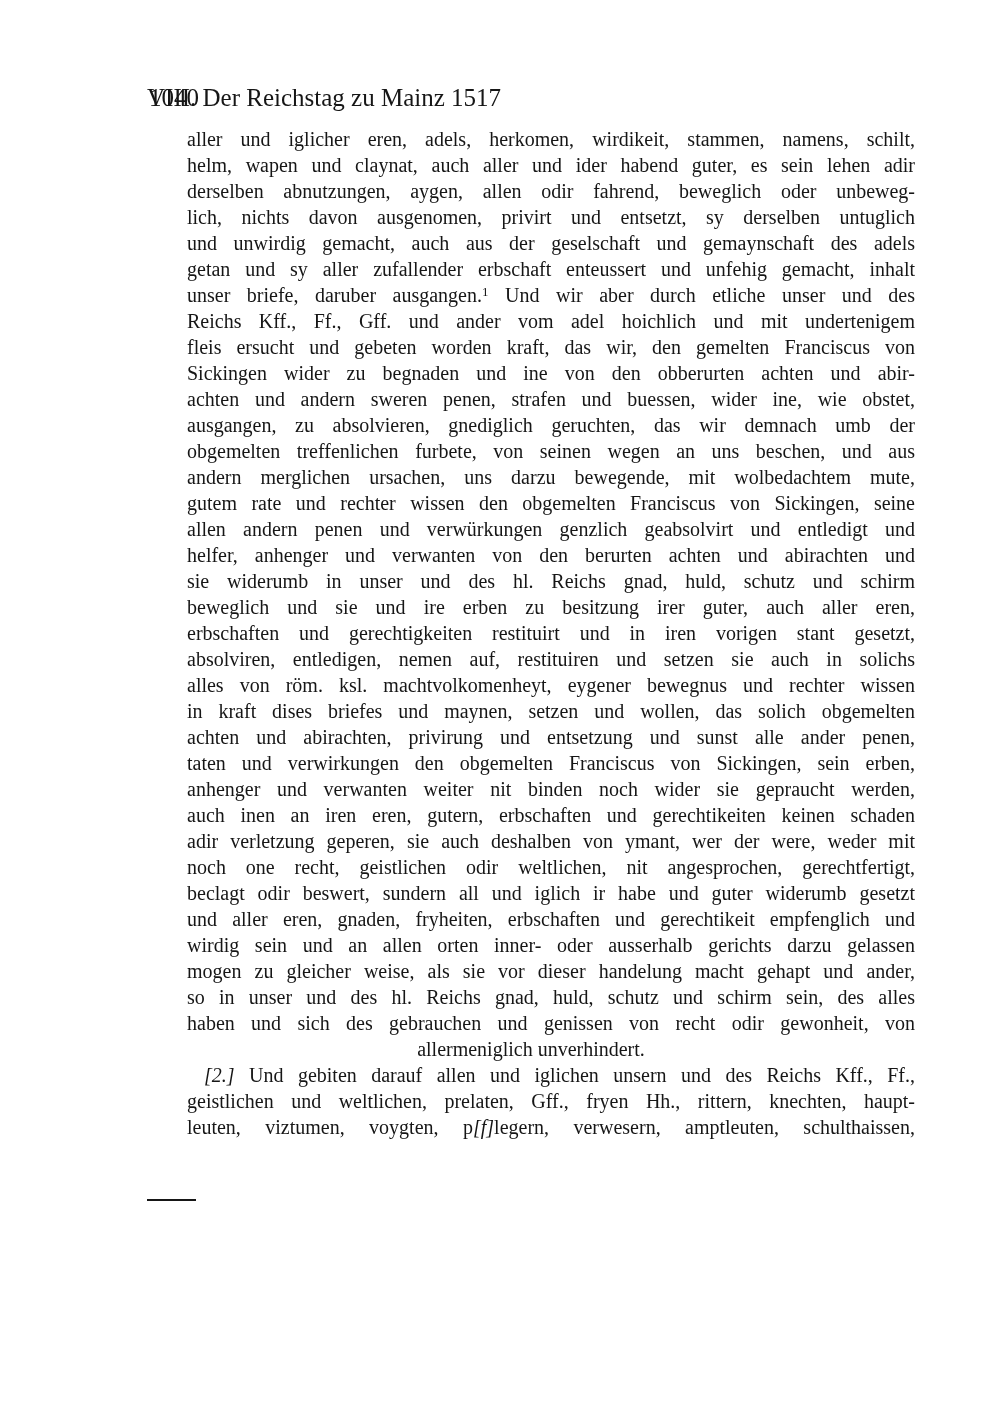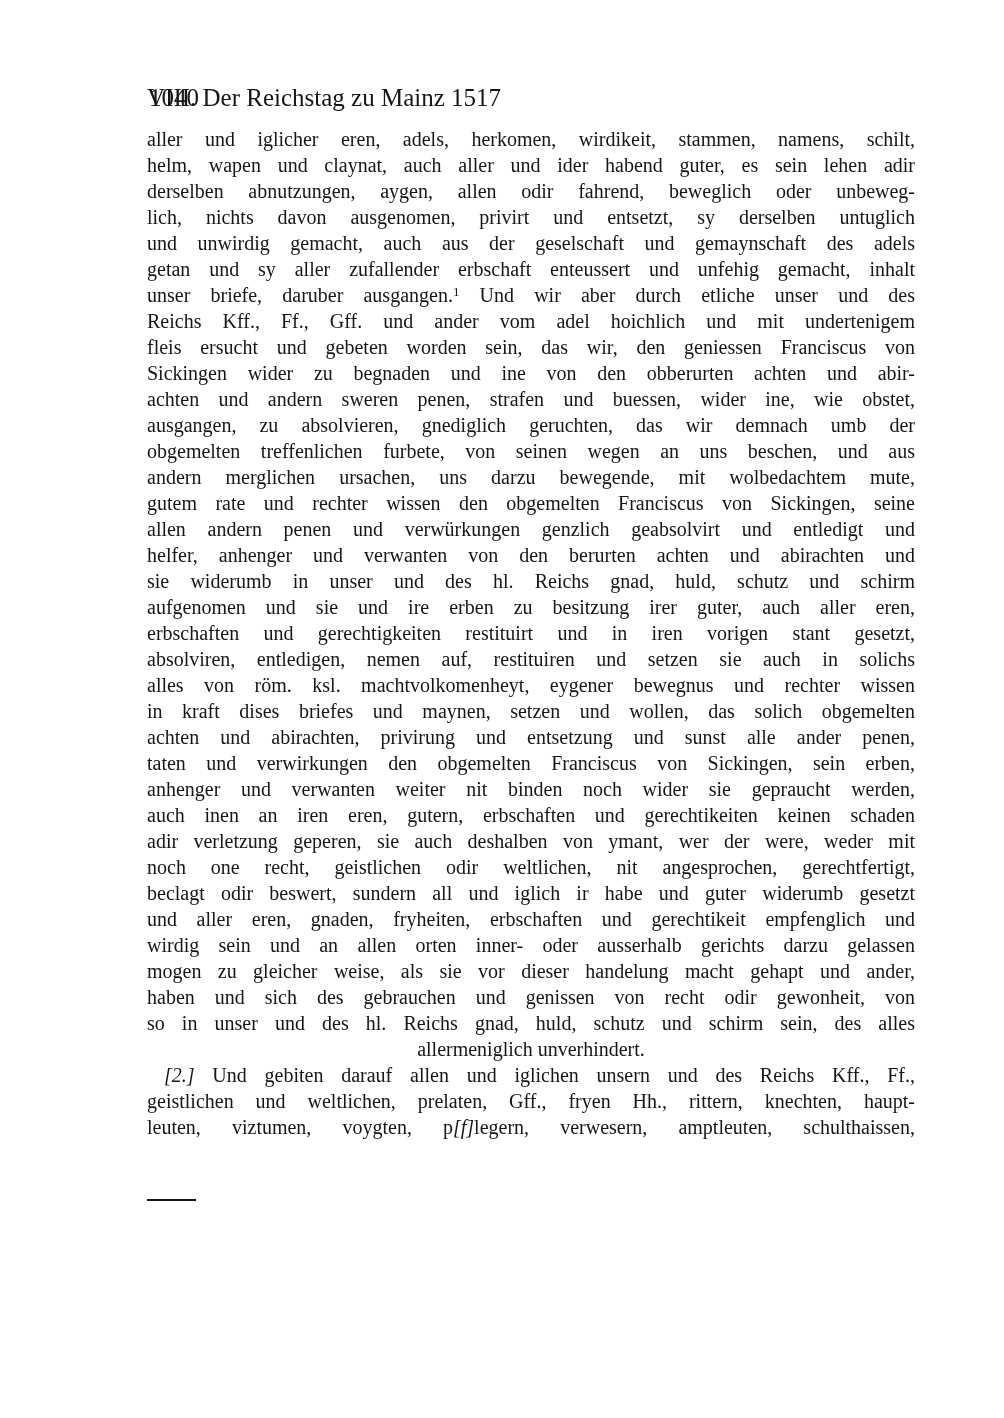--- a/index.html
+++ b/index.html
@@ -41,20 +41,21 @@
   .line, .jline {
     height: 26px;
     line-height: 26px;
     white-space: nowrap;
     text-align: center;
   }
   .jline {
     white-space: normal;
     text-align: justify;
     text-align-last: justify;
+    margin-left: 40px;
   }
   .indent { text-indent: 17px; }
   .ital { font-style: italic; }
   .fnref {
     font-size: 13px;
     line-height: 0;
     vertical-align: 6px;
   }
   .fnrule {
     position: absolute;
@@ -104,47 +105,47 @@
 
   <div class="textblock">
     <div class="jline">aller und iglicher eren, adels, herkomen, wirdikeit, stammen, namens, schilt,</div>
     <div class="jline">helm, wapen und claynat, auch aller und ider habend guter, es sein lehen adir</div>
     <div class="jline">derselben abnutzungen, aygen, allen odir fahrend, beweglich oder unbeweg-</div>
     <div class="jline">lich, nichts davon ausgenomen, privirt und entsetzt, sy derselben untuglich</div>
     <div class="jline">und unwirdig gemacht, auch aus der geselschaft und gemaynschaft des adels</div>
     <div class="jline">getan und sy aller zufallender erbschaft enteussert und unfehig gemacht, inhalt</div>
     <div class="jline"><span>unser briefe, daruber ausgangen.</span><sup class="fnref">1</sup> <span>Und wir aber durch etliche unser und des</span></div>
     <div class="jline">Reichs Kff., Ff., Gff. und ander vom adel hoichlich und mit undertenigem</div>
-    <div class="jline">fleis ersucht und gebeten worden sein, das wir, den geniessen Franciscus von</div>
+    <div class="jline">fleis ersucht und gebeten worden kraft, das wir, den gemelten Franciscus von</div>
     <div class="jline">Sickingen wider zu begnaden und ine von den obberurten achten und abir-</div>
     <div class="jline">achten und andern sweren penen, strafen und buessen, wider ine, wie obstet,</div>
     <div class="jline">ausgangen, zu absolvieren, gnediglich geruchten, das wir demnach umb der</div>
     <div class="jline">obgemelten treffenlichen furbete, von seinen wegen an uns beschen, und aus</div>
     <div class="jline">andern merglichen ursachen, uns darzu bewegende, mit wolbedachtem mute,</div>
     <div class="jline">gutem rate und rechter wissen den obgemelten Franciscus von Sickingen, seine</div>
     <div class="jline">allen andern penen und verwürkungen genzlich geabsolvirt und entledigt und</div>
     <div class="jline">helfer, anhenger und verwanten von den berurten achten und abirachten und</div>
     <div class="jline">sie widerumb in unser und des hl. Reichs gnad, huld, schutz und schirm</div>
-    <div class="jline">aufgenomen und sie und ire erben zu besitzung irer guter, auch aller eren,</div>
+    <div class="jline">beweglich und sie und ire erben zu besitzung irer guter, auch aller eren,</div>
     <div class="jline">erbschaften und gerechtigkeiten restituirt und in iren vorigen stant gesetzt,</div>
     <div class="jline">absolviren, entledigen, nemen auf, restituiren und setzen sie auch in solichs</div>
     <div class="jline">alles von röm. ksl. machtvolkomenheyt, eygener bewegnus und rechter wissen</div>
     <div class="jline">in kraft dises briefes und maynen, setzen und wollen, das solich obgemelten</div>
     <div class="jline">achten und abirachten, privirung und entsetzung und sunst alle ander penen,</div>
     <div class="jline">taten und verwirkungen den obgemelten Franciscus von Sickingen, sein erben,</div>
     <div class="jline">anhenger und verwanten weiter nit binden noch wider sie gepraucht werden,</div>
     <div class="jline">auch inen an iren eren, gutern, erbschaften und gerechtikeiten keinen schaden</div>
     <div class="jline">adir verletzung geperen, sie auch deshalben von ymant, wer der were, weder mit</div>
     <div class="jline">noch one recht, geistlichen odir weltlichen, nit angesprochen, gerechtfertigt,</div>
     <div class="jline">beclagt odir beswert, sundern all und iglich ir habe und guter widerumb gesetzt</div>
     <div class="jline">und aller eren, gnaden, fryheiten, erbschaften und gerechtikeit empfenglich und</div>
     <div class="jline">wirdig sein und an allen orten inner- oder ausserhalb gerichts darzu gelassen</div>
     <div class="jline">mogen zu gleicher weise, als sie vor dieser handelung macht gehapt und ander,</div>
+    <div class="jline">so in unser und des hl. Reichs gnad, huld, schutz und schirm sein, des alles</div>
     <div class="jline">haben und sich des gebrauchen und genissen von recht odir gewonheit, von</div>
-    <div class="jline">so in unser und des hl. Reichs gnad, huld, schutz und schirm sein, des alles</div>
     <div class="line">allermeniglich unverhindert.</div>
     <div class="jline indent"><span class="ital">[2.]</span> <span>Und gebiten darauf allen und iglichen unsern und des Reichs Kff., Ff.,</span></div>
     <div class="jline">geistlichen und weltlichen, prelaten, Gff., fryen Hh., rittern, knechten, haupt-</div>
     <div class="jline"><span>leuten, viztumen, voygten, p</span><span class="ital">[f]</span><span>legern, verwesern, amptleuten, schulthaissen,</span></div>
   </div>
 
   <div class="fnrule"></div>
 
 
 </div>

